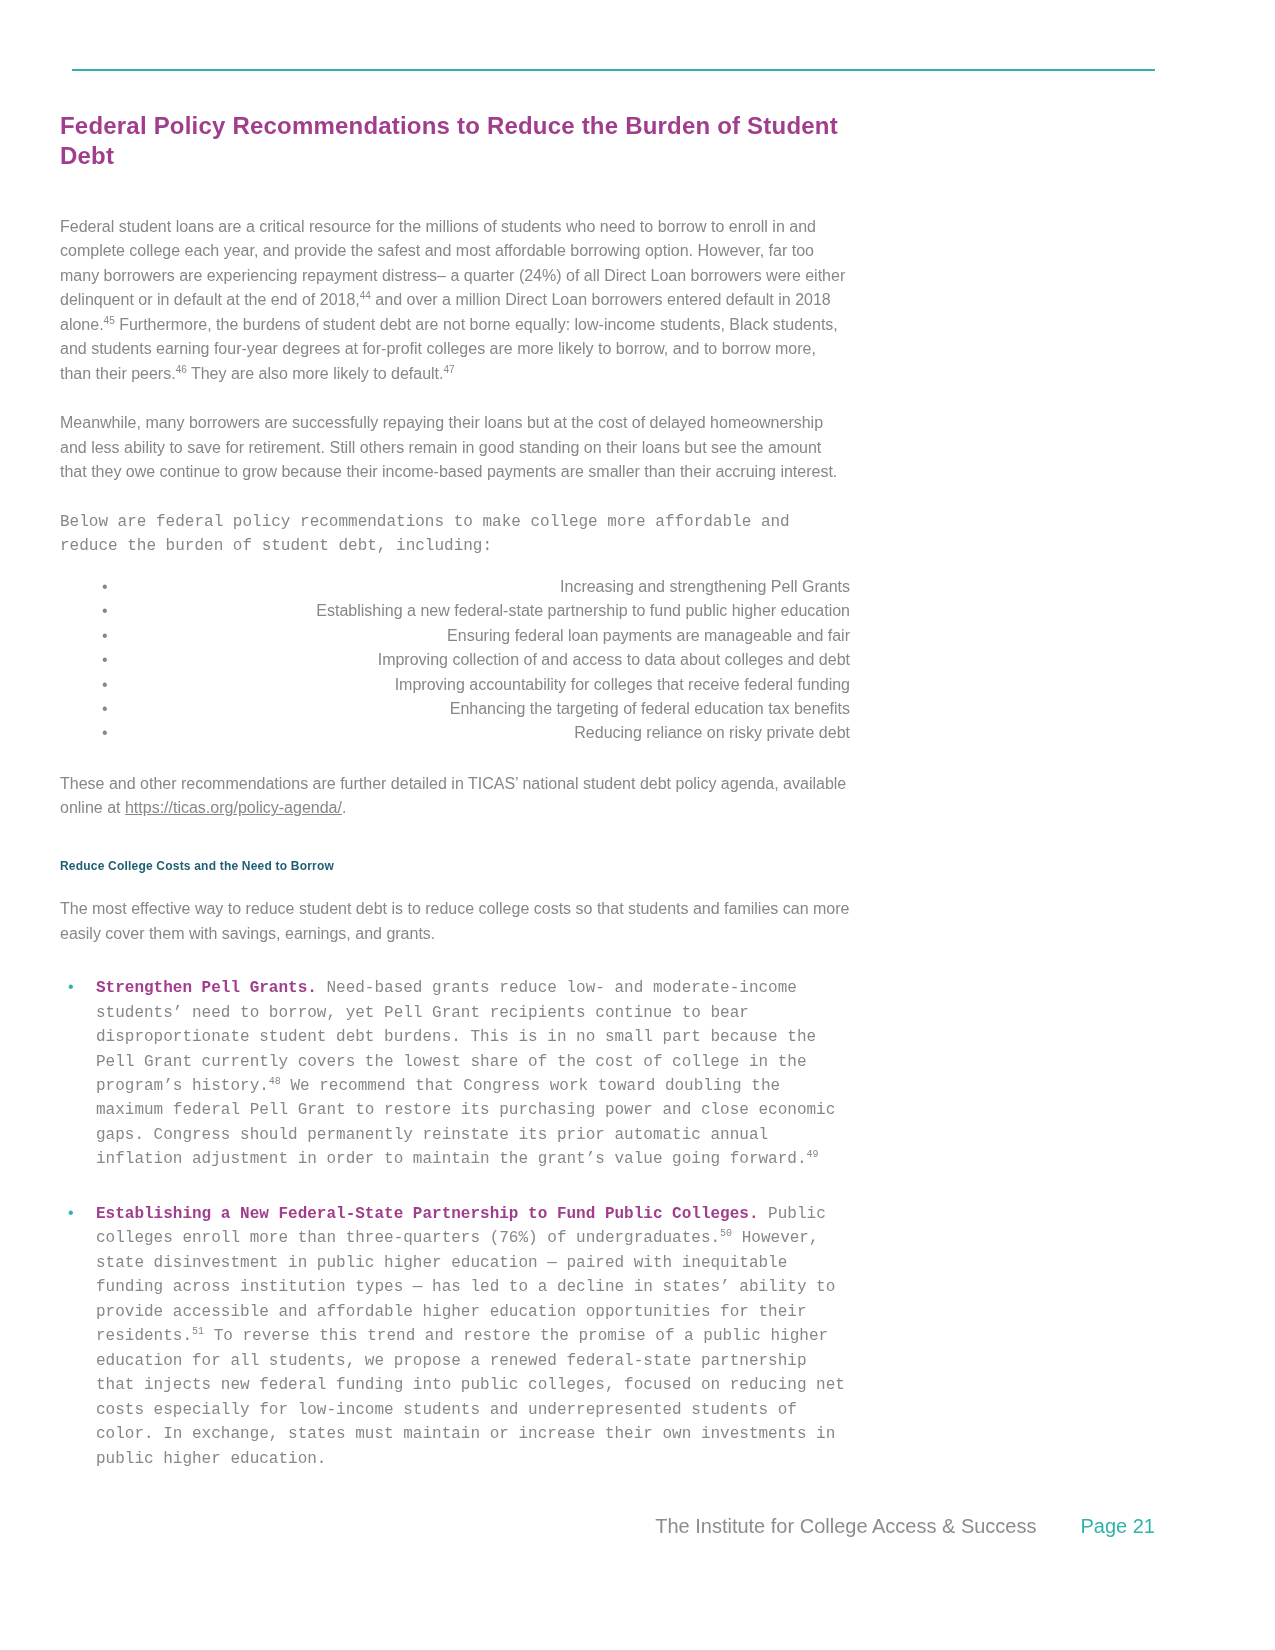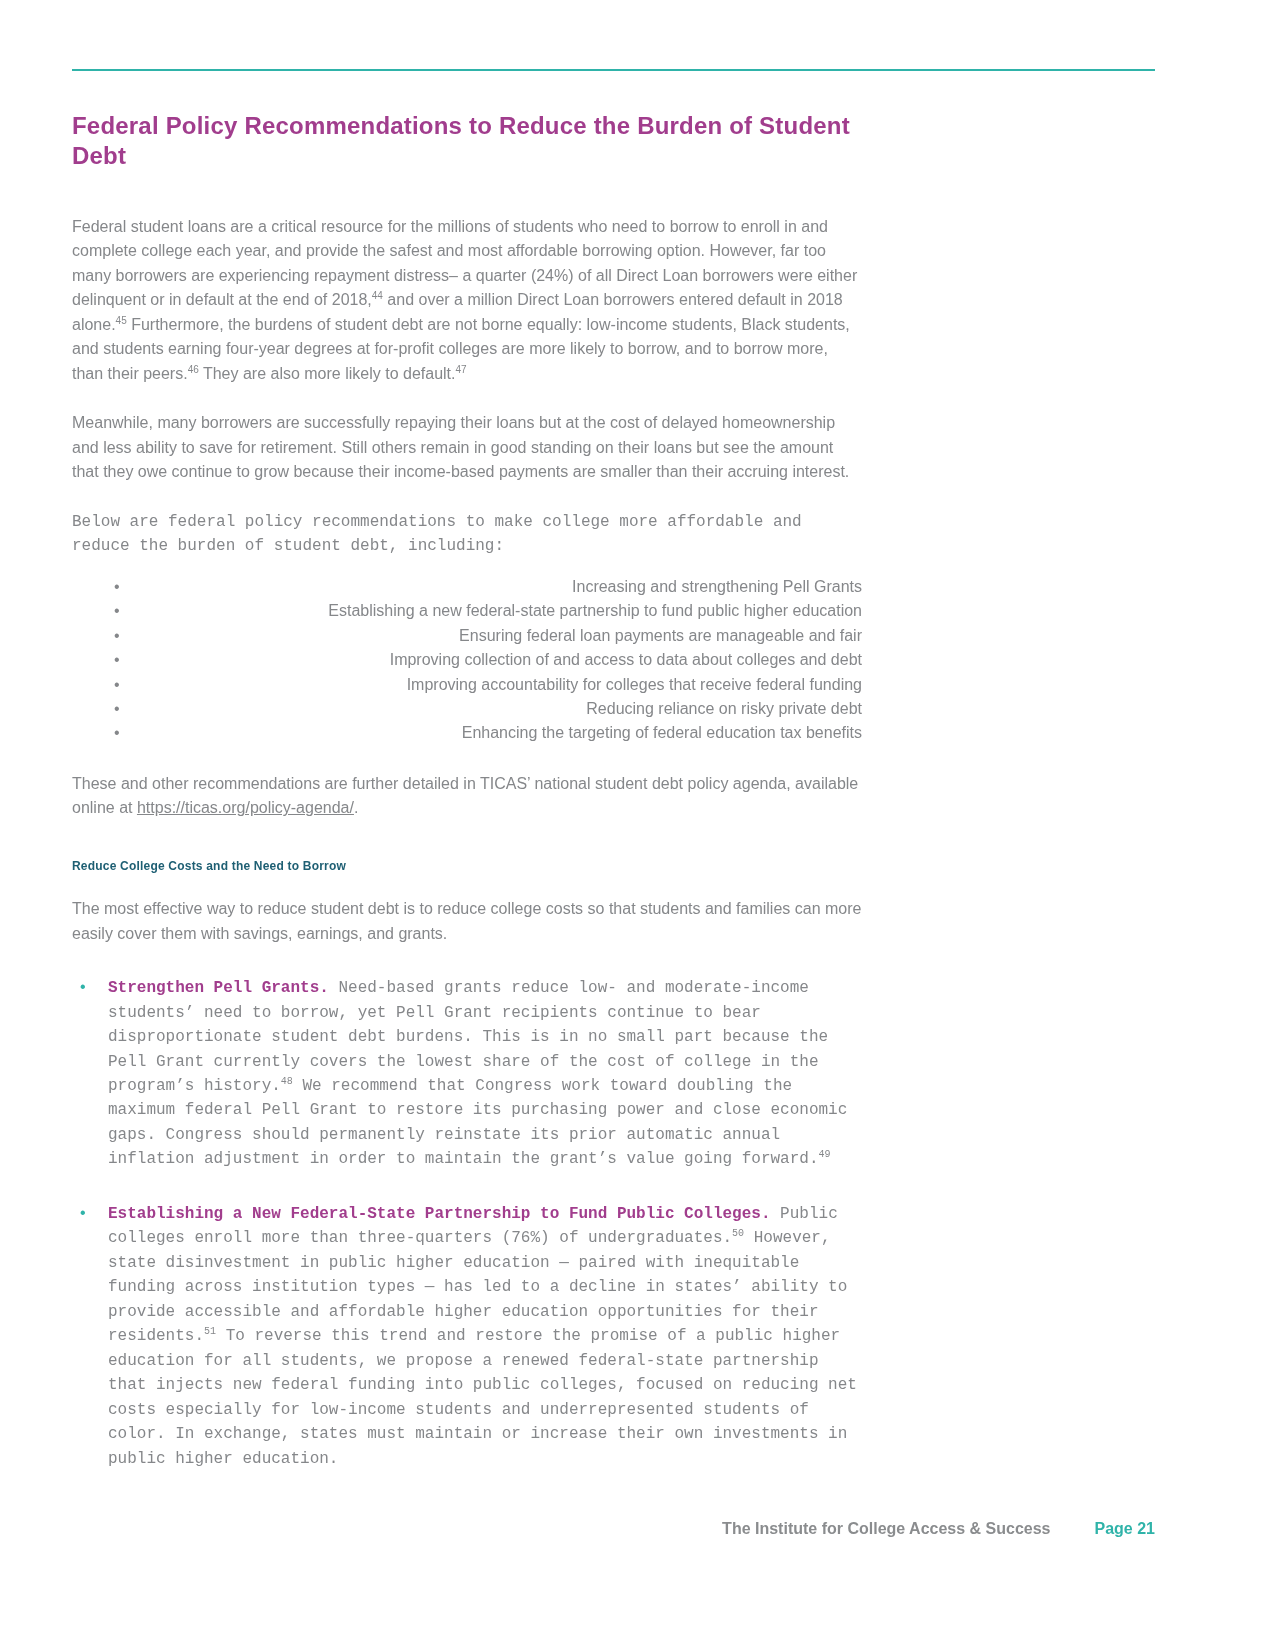--- a/index.html
+++ b/index.html
@@ -11,21 +11,21 @@
     overflow: hidden;
   }
   .top-rule {
     position: absolute;
     left: 72px; top: 69px;
     width: 1083px; height: 2px;
     background: #2fb3a9;
   }
   .content {
     position: absolute;
-    left: 72px; top: 71px;
+    left: 60px; top: 71px;
     width: 790px;
     color: #85878a;
     font-size: 16px;
     line-height: 1.53;
   }
   h1.page-title {
     margin: 40px 0 44px 0;
     font-size: 24px;
     line-height: 1.25;
     font-weight: 700;
@@ -86,22 +86,22 @@
     color: #a13d8d;
   }
 
   .footer {
     position: absolute;
     right: 120px;
     bottom: 112px;
     display: flex;
     align-items: baseline;
     gap: 44px;
-    font-size: 16px;
-    font-weight: 700;
+    font-size: 20px;
+    font-weight: 400;
     margin-top: 36px;
   }
   .footer .org { color: #8a8c8e; }
   .footer .page-num { color: #2fb3a9; }
 </style>
 </head>
 <body>
 
 <div class="top-rule"></div>
 
@@ -113,22 +113,22 @@
   <p class="body-para"><span>Meanwhile, many borrowers are successfully repaying their loans but at the cost of delayed homeownership and less ability to save for retirement. Still others remain in good standing on their loans but see the amount that they owe continue to grow because their income-based payments are smaller than their accruing interest.</span></p>
 
   <p class="body-para tight"><span>Below are federal policy recommendations to make college more affordable and reduce the burden of student debt, including:</span></p>
 
   <ul class="plain-list">
       <li>Increasing and strengthening Pell Grants</li>
       <li>Establishing a new federal-state partnership to fund public higher education</li>
       <li>Ensuring federal loan payments are manageable and fair</li>
       <li>Improving collection of and access to data about colleges and debt</li>
       <li>Improving accountability for colleges that receive federal funding</li>
+      <li>Enhancing the targeting of federal education tax benefits</li>
       <li>Reducing reliance on risky private debt</li>
-      <li>Enhancing the targeting of federal education tax benefits</li>
     </ul>
 
   <p class="body-para"><span>These and other recommendations are further detailed in TICAS’ national student debt policy agenda, available online at </span><a href="#" class="link">https://ticas.org/policy-agenda/</a><span>.</span></p>
 
   <h2 class="section-title">Reduce College Costs and the Need to Borrow</h2>
 
   <p class="body-para"><span>The most effective way to reduce student debt is to reduce college costs so that students and families can more easily cover them with savings, earnings, and grants.</span></p>
 
   <ul class="rec-list">
     <li>

